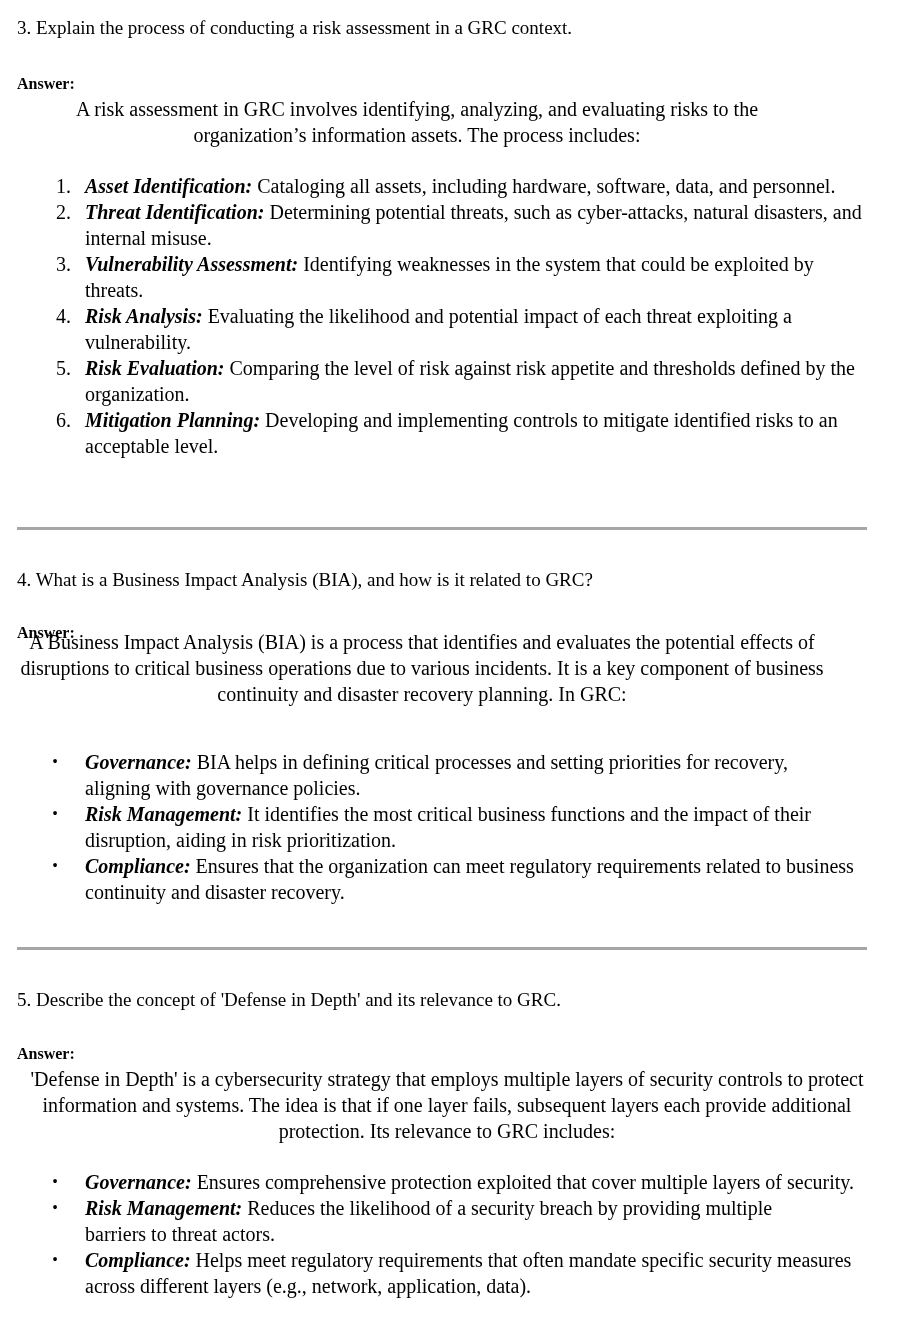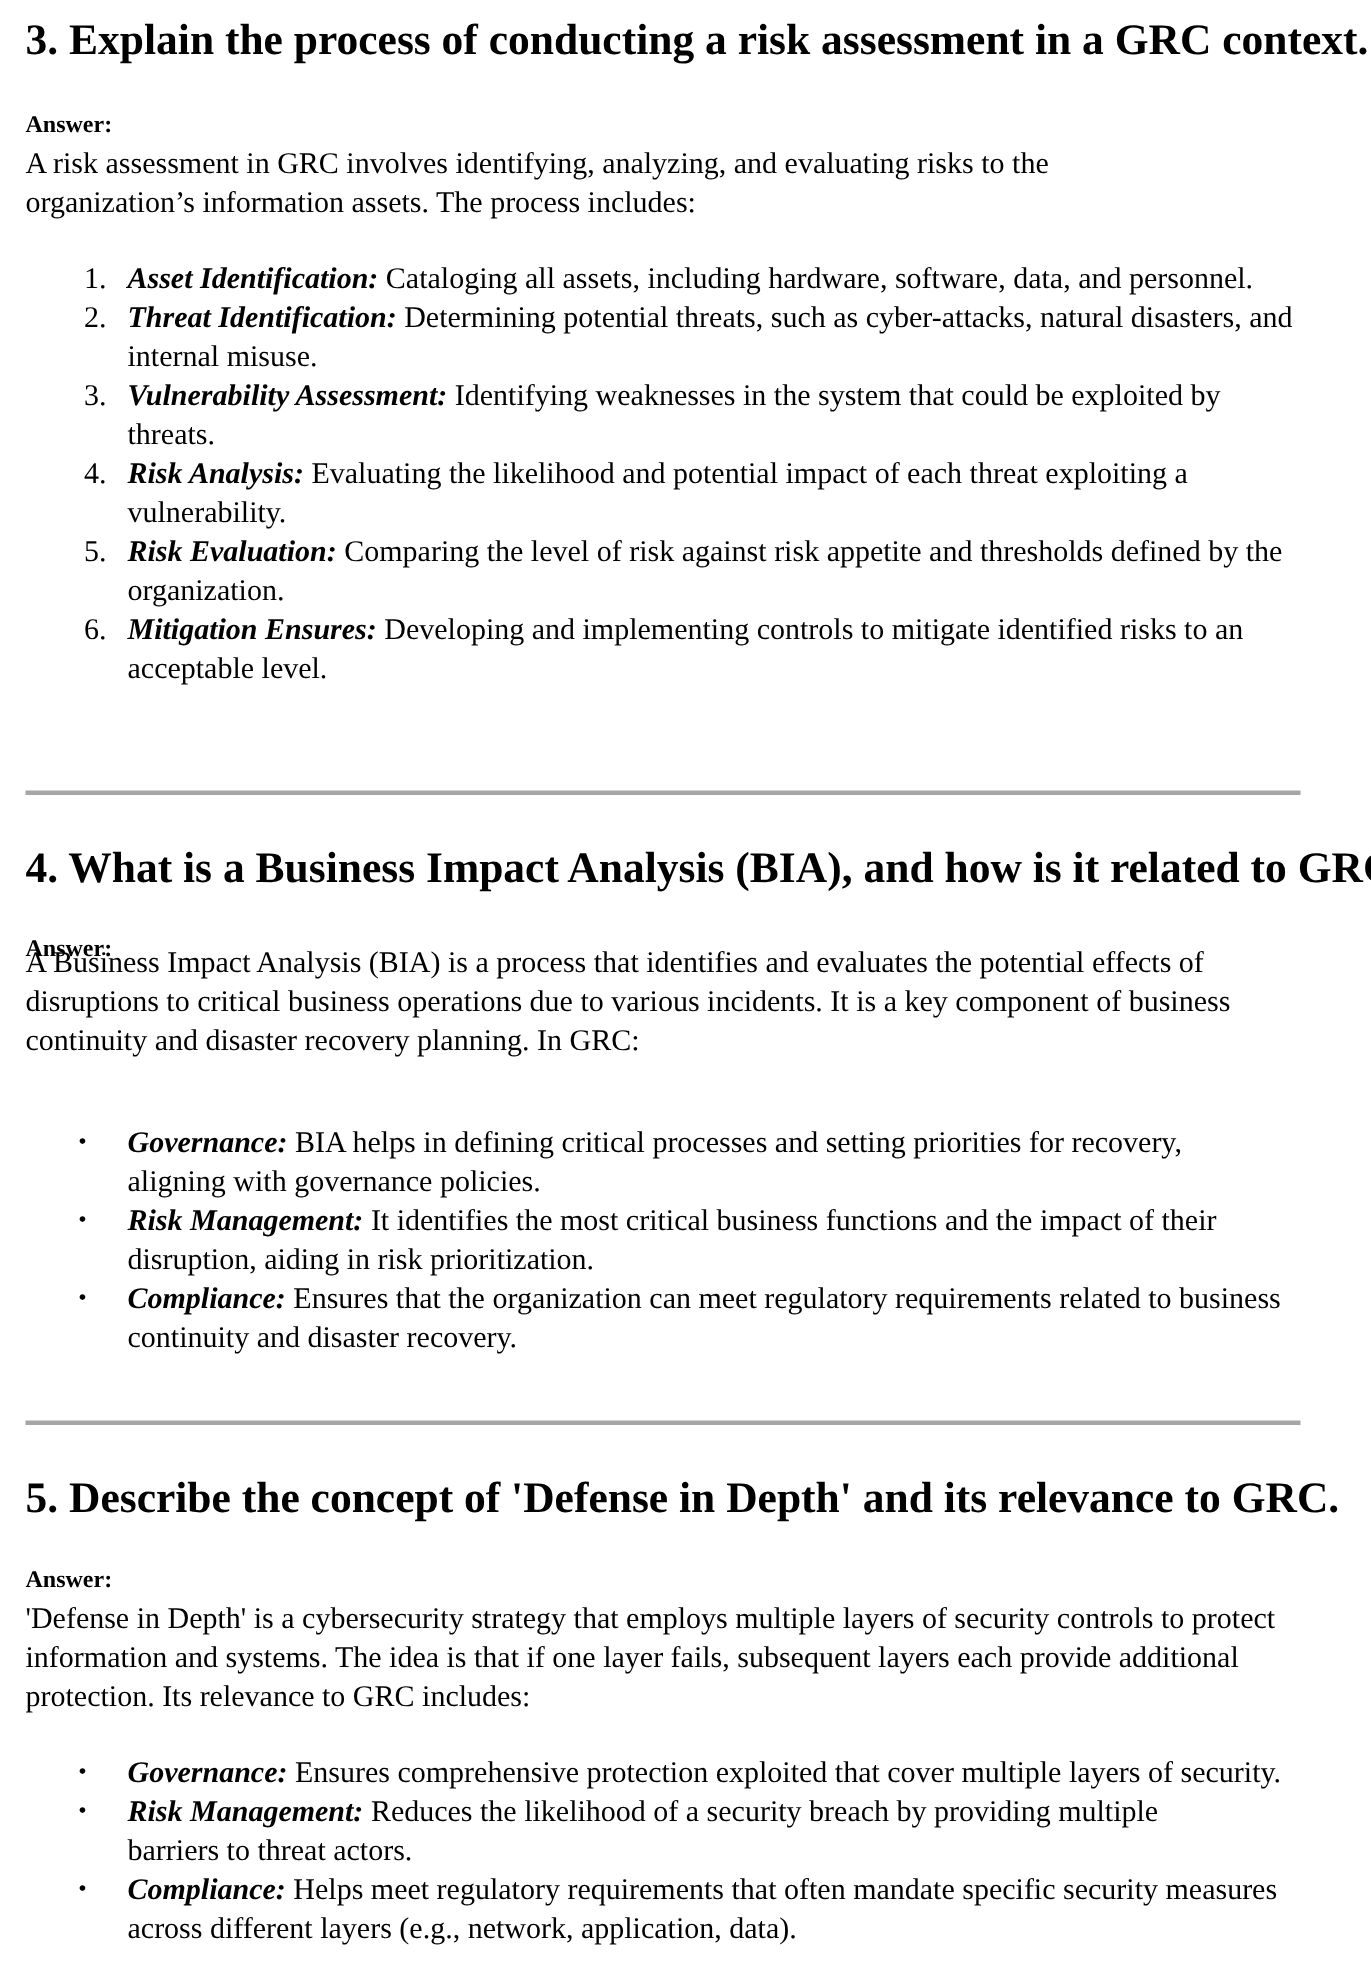--- a/index.html
+++ b/index.html
@@ -4,30 +4,30 @@
 <style>
   html, body { margin: 0; padding: 0; background: #ffffff; }
   body {
     width: 914px; height: 1324px; overflow: hidden;
     font-family: "Liberation Serif", "DejaVu Serif", serif;
     color: #000000;
     position: relative;
   }
   .page { position: absolute; left: 17px; top: 0; width: 870px; }
   .q-title {
-    font-weight: bold; font-size: 29px; line-height: 27px;
+    font-weight: normal; font-size: 19px; line-height: 27px;
     margin: 0; position: absolute; left: 0; white-space: nowrap;
   }
   .answer-label {
     font-weight: bold; font-size: 16px; line-height: 26px;
     position: absolute; left: 0; margin: 0;
   }
   .para {
     font-size: 20px; line-height: 26px; position: absolute; left: 0;
-    width: 860px; margin: 0;
+    width: 860px; margin: 0; text-align: center;
   }
   .list { position: absolute; left: 0; width: 870px; margin: 0; padding: 0; list-style: none; }
   .list li {
     position: relative; padding-left: 68px; font-size: 20px; line-height: 26px;
     width: 790px;
   }
   .list li .marker {
     position: absolute; left: 34px; top: 0; width: 20px; text-align: right;
   }
   .list.bullets li .marker { left: 32px; width: 12px; text-align: center; font-size: 16px; }
@@ -43,21 +43,21 @@
 
   <h2 class="q-title" style="top:14px">3. Explain the process of conducting a risk assessment in a GRC context.</h2>
   <div class="answer-label" style="top:71px">Answer:</div>
   <p class="para" style="top:96px;width:800px">A risk assessment in GRC involves identifying, analyzing, and evaluating risks to the organization’s information assets. The process includes:</p>
   <ol class="list" style="top:173px">
     <li style="width:790px"><span class="marker">1.</span><b>Asset Identification:</b><span> Cataloging all assets, including hardware, software, data, and personnel.</span></li>
     <li style="width:790px"><span class="marker">2.</span><b>Threat Identification:</b><span> Determining potential threats, such as cyber-attacks, natural disasters, and internal misuse.</span></li>
     <li style="width:760px"><span class="marker">3.</span><b>Vulnerability Assessment:</b><span> Identifying weaknesses in the system that could be exploited by threats.</span></li>
     <li style="width:730px"><span class="marker">4.</span><b>Risk Analysis:</b><span> Evaluating the likelihood and potential impact of each threat exploiting a vulnerability.</span></li>
     <li style="width:780px"><span class="marker">5.</span><b>Risk Evaluation:</b><span> Comparing the level of risk against risk appetite and thresholds defined by the organization.</span></li>
-    <li style="width:790px"><span class="marker">6.</span><b>Mitigation Ensures:</b><span> Developing and implementing controls to mitigate identified risks to an acceptable level.</span></li>
+    <li style="width:790px"><span class="marker">6.</span><b>Mitigation Planning:</b><span> Developing and implementing controls to mitigate identified risks to an acceptable level.</span></li>
   </ol>
   <div class="hr" style="top:527px"></div>
 
   <h2 class="q-title" style="top:566px">4. What is a Business Impact Analysis (BIA), and how is it related to GRC?</h2>
   <div class="answer-label" style="top:620px">Answer:</div>
   <p class="para" style="top:629px;width:810px">A Business Impact Analysis (BIA) is a process that identifies and evaluates the potential effects of disruptions to critical business operations due to various incidents. It is a key component of business continuity and disaster recovery planning. In GRC:</p>
   <ul class="list bullets" style="top:749px">
     <li style="width:730px"><span class="marker">•</span><b>Governance:</b><span> BIA helps in defining critical processes and setting priorities for recovery, aligning with governance policies.</span></li>
     <li style="width:800px"><span class="marker">•</span><b>Risk Management:</b><span> It identifies the most critical business functions and the impact of their disruption, aiding in risk prioritization.</span></li>
     <li style="width:790px"><span class="marker">•</span><b>Compliance:</b><span> Ensures that the organization can meet regulatory requirements related to business continuity and disaster recovery.</span></li>

